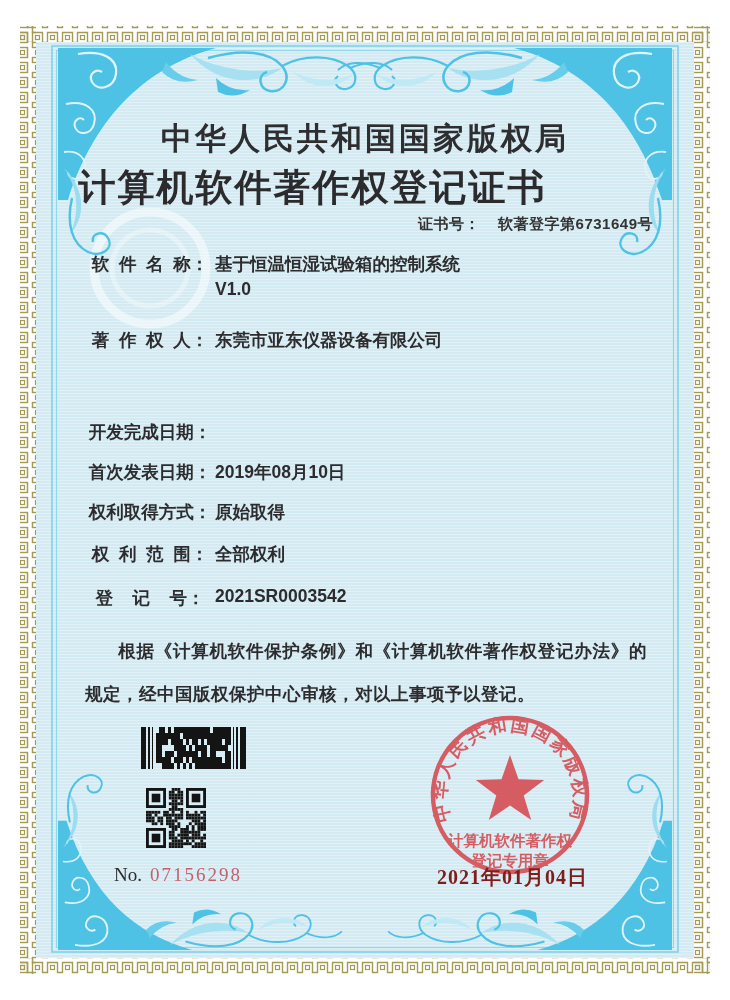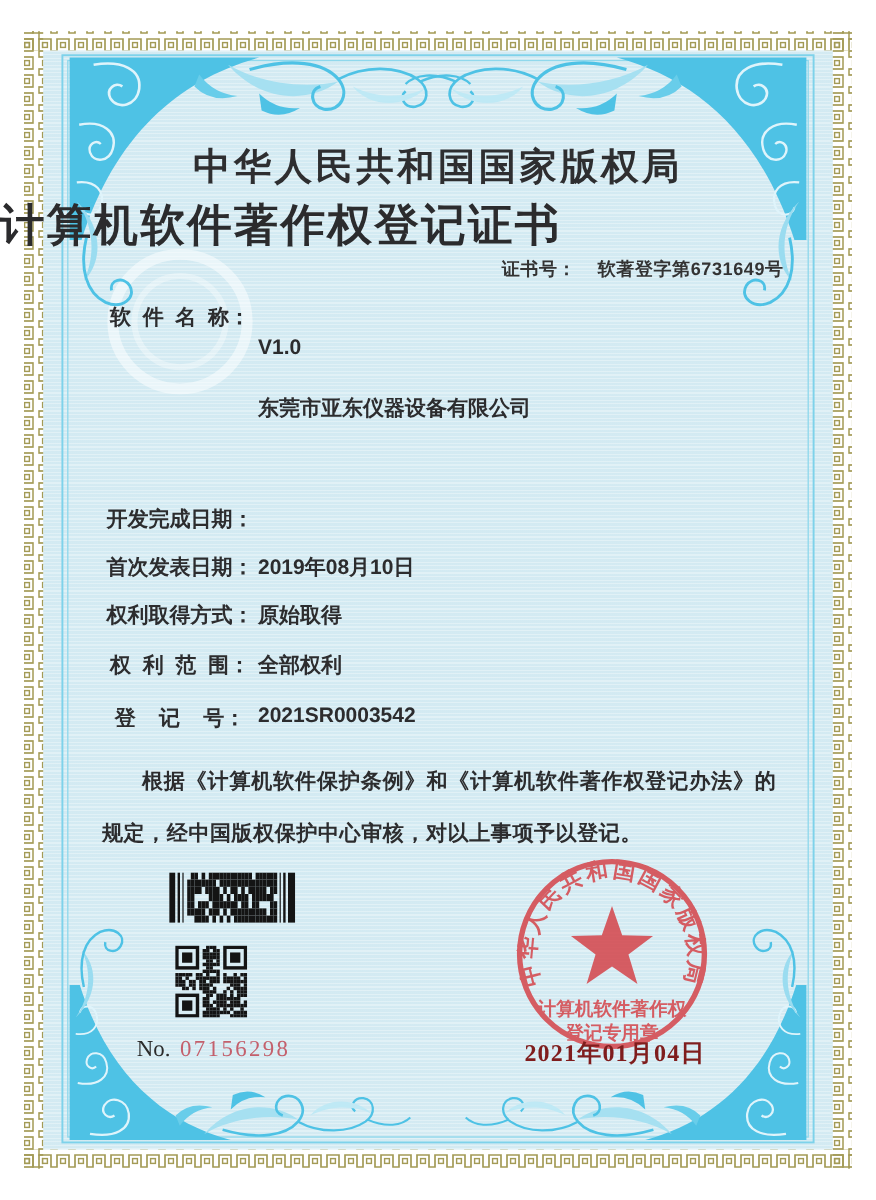--- a/index.html
+++ b/index.html
@@ -10,21 +10,21 @@
        background:
          repeating-linear-gradient(0deg, rgba(255,255,255,.22) 0 1px, rgba(120,190,215,.06) 1px 3px),
          #d9edf4;
        z-index:1;}
   .decor{position:absolute;left:0;top:0;z-index:2;pointer-events:none;}
   .content{position:absolute;left:0;top:0;width:730px;height:1000px;z-index:3;padding-left:20px;}
 
   .authority{position:absolute;left:0;top:118px;width:730px;text-align:center;
        font-family:"Liberation Serif","DejaVu Serif",serif;font-weight:700;
        font-size:31px;letter-spacing:3px;color:#2e2e30;}
-  .cert-title{position:absolute;left:0;top:163px;width:625px;text-align:left;
+  .cert-title{position:absolute;left:0;top:163px;width:625px;text-align:center;
        font-family:"Liberation Serif","DejaVu Serif",serif;font-weight:700;
        font-size:37px;letter-spacing:2px;color:#2b2b2d;}
   .cert-no{position:absolute;right:97px;top:215px;font-size:15px;font-weight:700;
        color:#333;letter-spacing:.5px;}
   .cert-no .gap{display:inline-block;width:18px;}
 
   .row{position:absolute;left:85px;font-size:17.5px;font-weight:700;color:#2c2c2e;}
   .row .label{display:inline-block;min-width:130px;white-space:pre;text-align:center;}
   .val-abs{position:absolute;left:215px;font-size:17.5px;font-weight:700;
        color:#2c2c2e;white-space:nowrap;}
@@ -100,22 +100,26 @@
     <div class="authority">中华人民共和国国家版权局</div>
     <div class="cert-title">计算机软件著作权登记证书</div>
 
     <div class="cert-no">
       <span>证书号：</span><span class="gap"></span><span>软著登字第6731649号</span>
     </div>
 
     <div class="row" style="top:252px">
       <span class="label">软  件  名  称：</span>
     </div>
+    <div class="val-abs" style="top:252px">基于恒温恒湿试验箱的控制系统</div>
     <div class="val-abs" style="top:279px">V1.0</div>
 
+    <div class="row" style="top:328px">
+      <span class="label">著  作  权  人：</span>
+    </div>
     <div class="val-abs" style="top:328px">东莞市亚东仪器设备有限公司</div>
 
     <div class="row" style="top:420px">
       <span class="label">开发完成日期：</span>
     </div>
 
     <div class="row" style="top:460px">
       <span class="label">首次发表日期：</span>
     </div>
     <div class="val-abs" style="top:460px">2019年08月10日</div>

